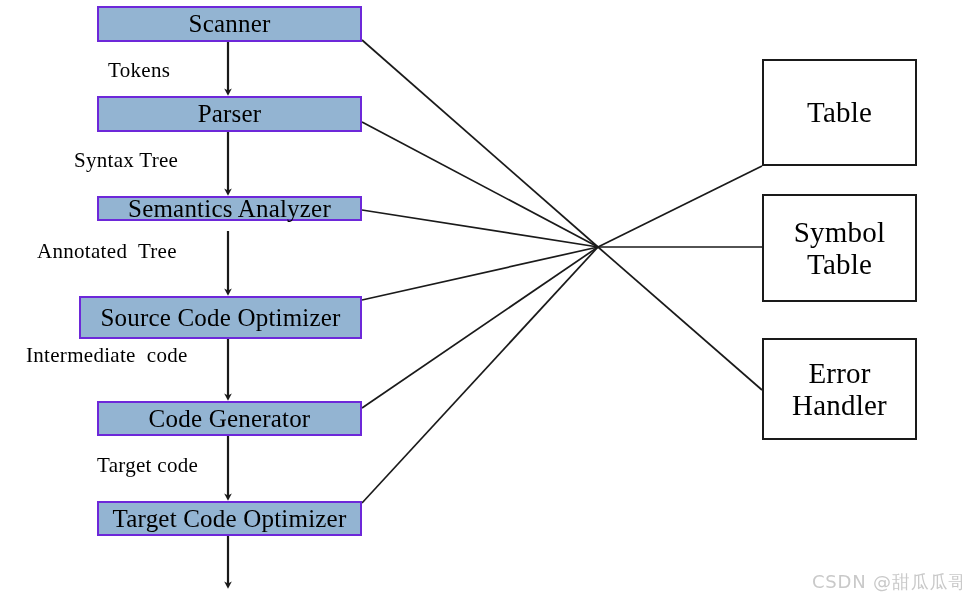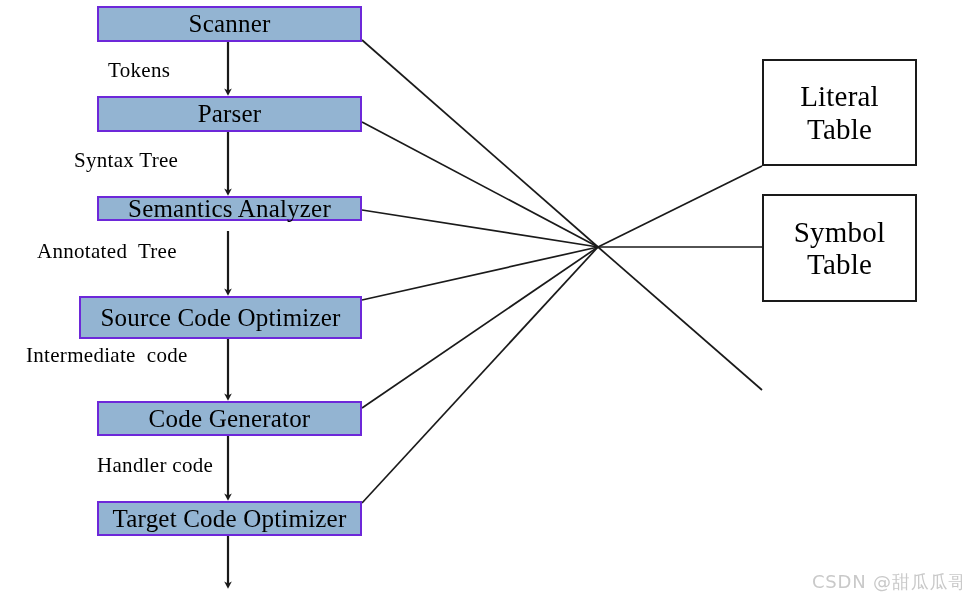--- a/index.html
+++ b/index.html
@@ -129,28 +129,31 @@
   </div>
 
   <div class="node stage-node" style="left:97px; top:501px; width:265px; height:35px;">
     <span>Target Code Optimizer</span>
   </div>
 
   <div class="edge-label" style="left:108px; top:58px;text-align:right;">Tokens</div>
   <div class="edge-label" style="left:74px; top:148px;">Syntax Tree</div>
   <div class="edge-label" style="left:37px; top:239px;">Annotated  Tree</div>
   <div class="edge-label" style="left:26px; top:343px;">Intermediate  code</div>
-  <div class="edge-label" style="left:97px; top:453px;">Handler code</div>
+  <div class="edge-label" style="left:97px; top:453px;">Target code</div>
 
   <div class="node table-node" style="left:762px; top:59px; width:155px; height:107px;">
-    <span>Literal</span>
     <span>Table</span>
   </div>
 
   <div class="node table-node" style="left:762px; top:194px; width:155px; height:108px;">
     <span>Symbol</span>
     <span>Table</span>
   </div>
 
+  <div class="node table-node" style="left:762px; top:338px; width:155px; height:102px;">
+    <span>Error</span>
+    <span>Handler</span>
+  </div>
 
   <div class="watermark" style="left:812px; top:570px;">CSDN @甜瓜瓜哥</div>
 
 </div>
 
 </body></html>

